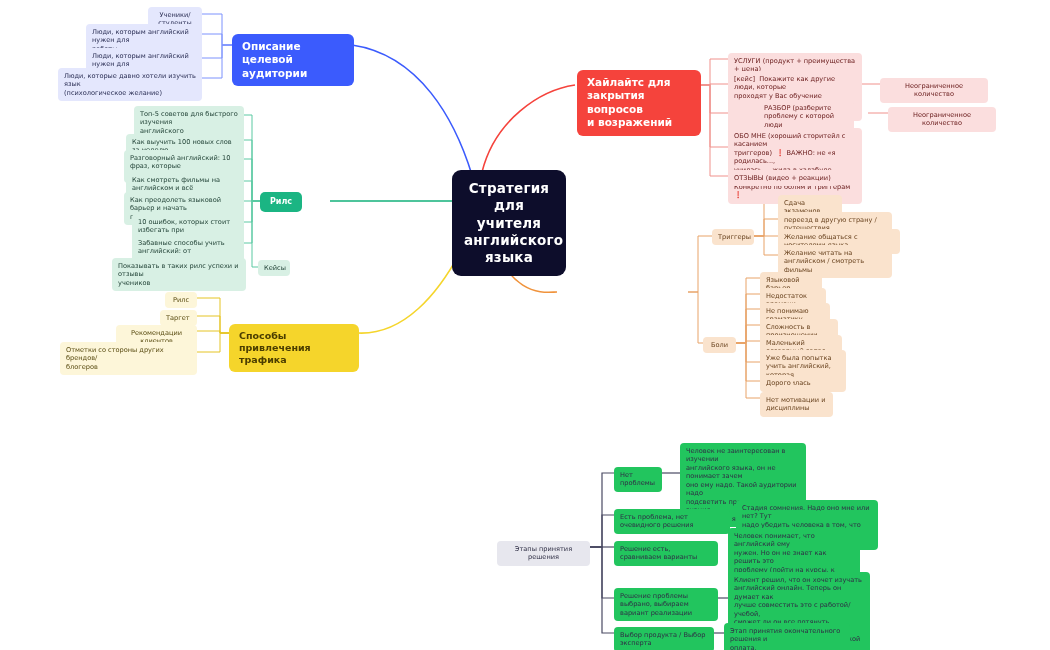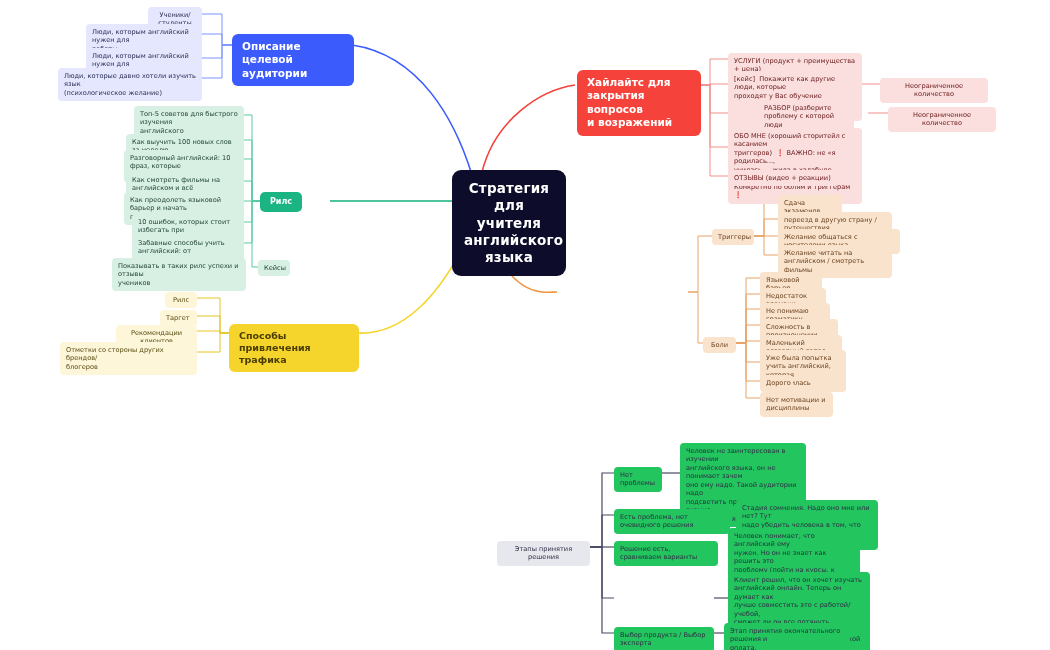--- a/index.html
+++ b/index.html
@@ -219,20 +219,22 @@
   <div class="node leaf leaf-gray" style="left:736px;top:500px;width:142px;">Стадия сомнения. Надо оно мне или нет? Тут
 надо убедить человека в том, что ему
 действительно это нужно.</div>
 
   <div class="node leaf leaf-gray" style="left:614px;top:541px;width:104px;">Решение есть, сравниваем варианты</div>
   <div class="node leaf leaf-gray" style="left:728px;top:528px;width:132px;">Человек понимает, что английский ему
 нужен. Но он не знает как решить это
 проблему (пойти на курсы, к репетитору,
 купить обучение онлайн или оффлайн)</div>
 
+  <div class="node leaf leaf-gray" style="left:614px;top:588px;width:104px;">Решение проблемы выбрано, выбираем
+вариант реализации</div>
   <div class="node leaf leaf-gray" style="left:728px;top:572px;width:142px;">Клиент решил, что он хочет изучать
 английский онлайн. Теперь он думает как
 лучше совместить это с работой/учебой,
 сможет ли он все потянуть. Выбирает курс
 или индивидуальная работа? Какой должен
 быть учитель: в возрасте или молодой и тд.?</div>
 
   <div class="node leaf leaf-gray" style="left:614px;top:627px;width:100px;">Выбор продукта / Выбор эксперта</div>
   <div class="node leaf leaf-gray" style="left:724px;top:623px;width:126px;">Этап принятия окончательного решения и
 оплата.</div>

